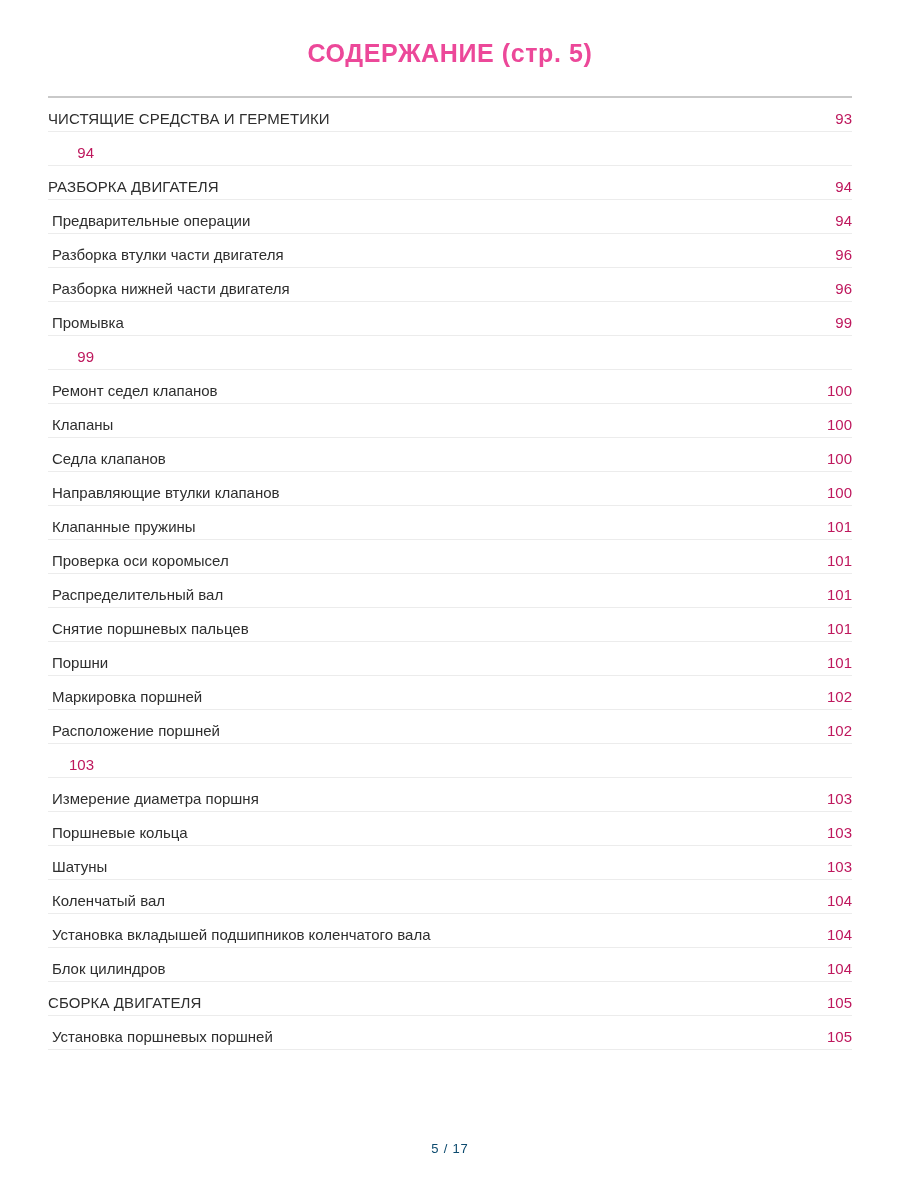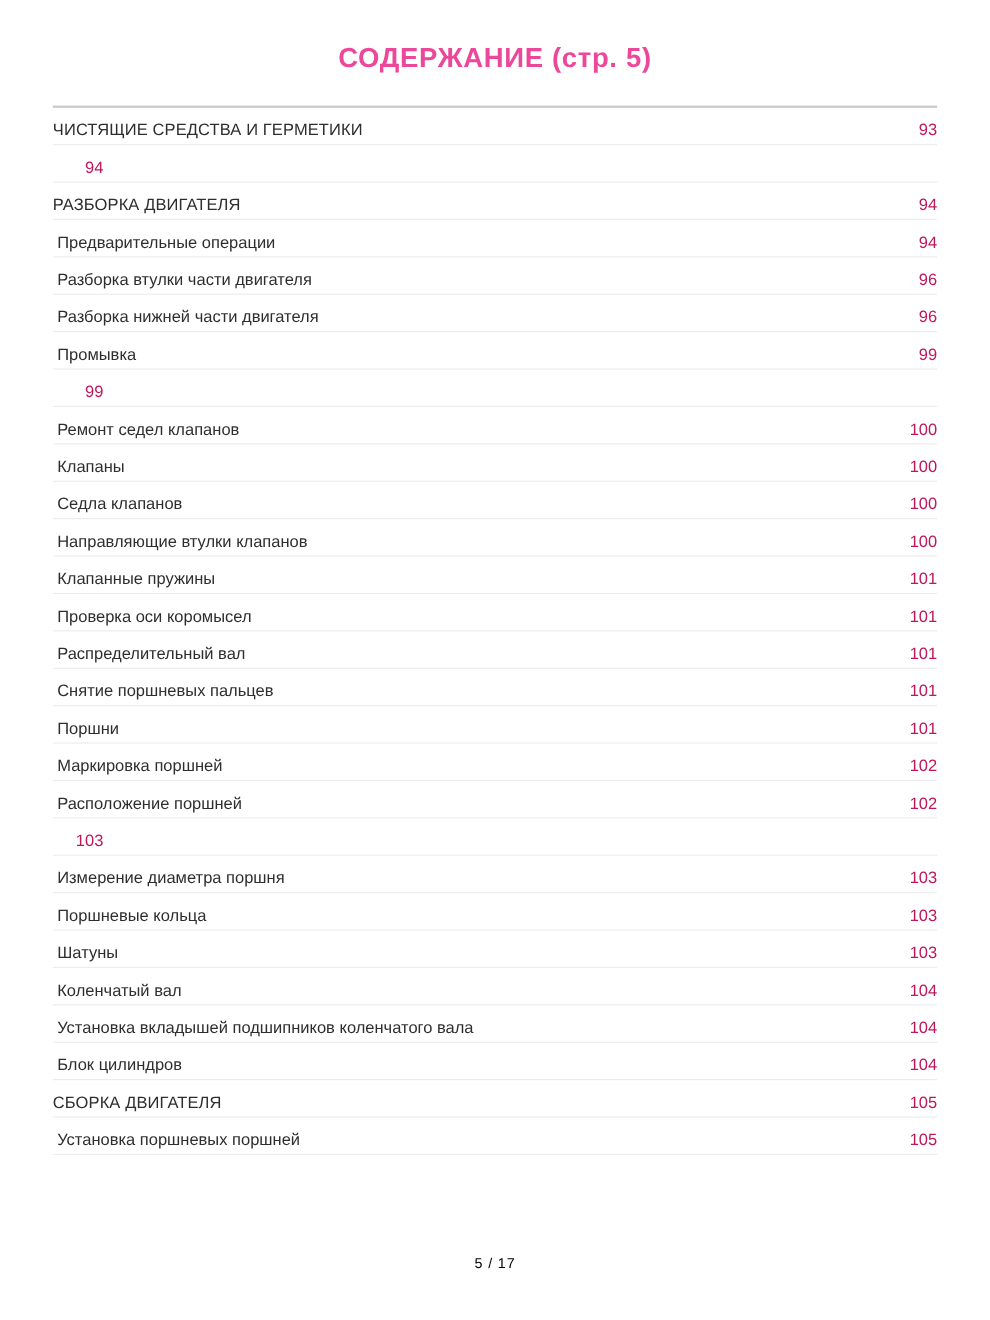--- a/index.html
+++ b/index.html
@@ -90,21 +90,21 @@
     line-height: 20px;
   }
 
   .footer {
     position: absolute;
     left: 0;
     right: 0;
     bottom: 44px;
     text-align: center;
     font-size: 13px;
-    color: #000000;
+    color: #0c4a6e;
     letter-spacing: 0.8px;
   }
 </style>
 </head>
 <body>
 
 <div class="page">
 
   <h1 class="toc-title">СОДЕРЖАНИЕ (стр. 5)</h1>
 

